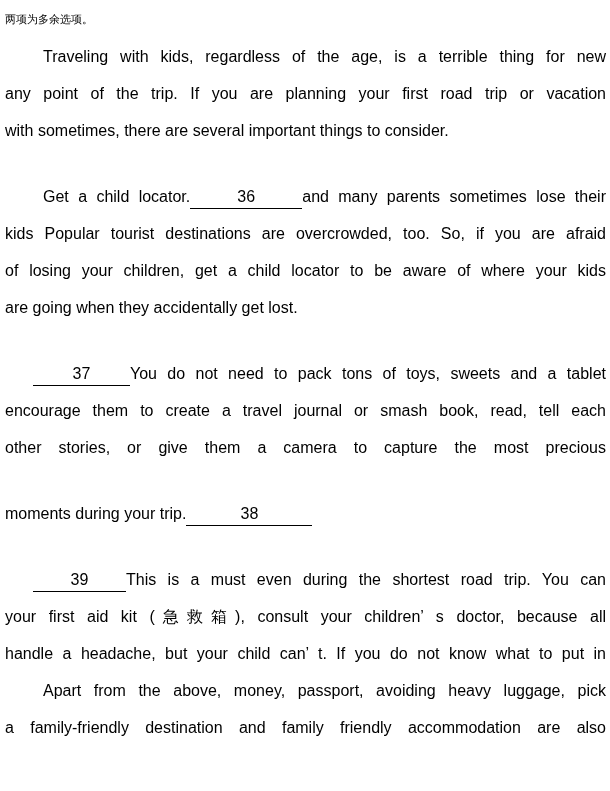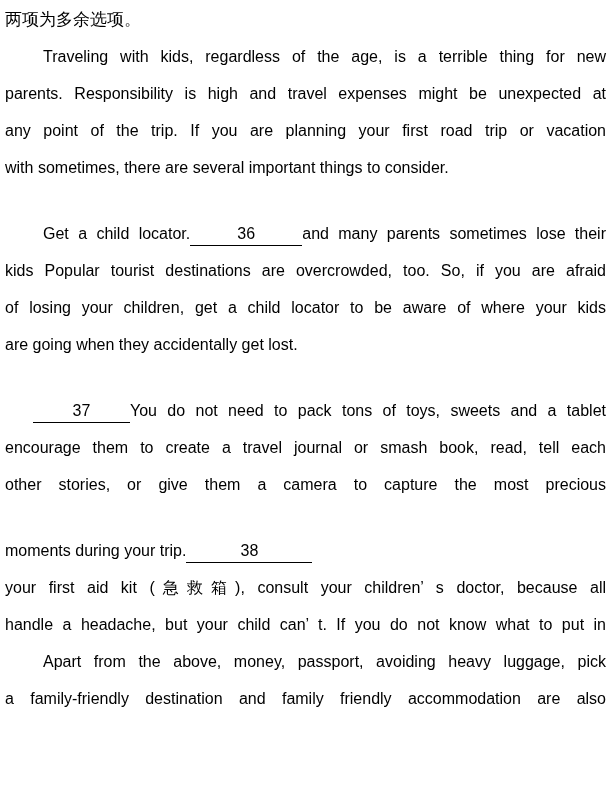--- a/index.html
+++ b/index.html
@@ -17,21 +17,21 @@
     width: 610px;
     height: 791px;
     padding: 1px 4px 0 5px;
     font-family: "Liberation Sans", sans-serif;
     font-size: 16px;
     line-height: 37px;
     color: #000000;
     background: #ffffff;
   }
   .instruction {
-    font-size: 17px;
+    font-size: 11px;
     text-align: left;
     white-space: nowrap;
   }
   .line {
     text-align: justify;
     white-space: nowrap; 
   }
   .line.jl {
     white-space: normal;
     text-align: justify;
@@ -66,29 +66,29 @@
     text-underline-offset: 4px;
   }
 </style>
 </head>
 <body>
 
 <div class="page" data-name="document-page">
   <div class="instruction" data-name="instruction-text">两项为多余选项。</div>
   <div id="passage" data-name="passage-body">
       <div class="line jl indent" data-name="text-line"><span data-name="text-segment">Traveling with kids, regardless of the age, is a terrible thing for new</span></div>
-      <div class="line jl" data-name="text-line"><span data-name="text-segment">parents. Responsibility is high and travel expenses might be unexpected at</span></div>
       <div class="line jl" data-name="text-line"><span data-name="text-segment">any point of the trip. If you are planning your first road trip or vacation</span></div>
       <div class="line last" data-name="text-line"><span data-name="text-segment">with sometimes, there are several important things to consider.</span></div>
       <div class="line jl indent" data-name="text-line"><span data-name="text-segment">Get a child locator.</span><span class="blank" data-name="blank-36">36</span><span data-name="text-segment">and many parents sometimes lose their</span></div>
       <div class="line jl" data-name="text-line"><span data-name="text-segment">kids Popular tourist destinations are overcrowded, too. So, if you are afraid</span></div>
       <div class="line jl" data-name="text-line"><span data-name="text-segment">of losing your children, get a child locator to be aware of where your kids</span></div>
       <div class="line last" data-name="text-line"><span data-name="text-segment">are going when they accidentally get lost.</span></div>
       <div class="line jl indent-blank" data-name="text-line"><span class="blank" data-name="blank-37">37</span><span data-name="text-segment">You do not need to pack tons of toys, sweets and a tablet</span></div>
       <div class="line jl" data-name="text-line"><span data-name="text-segment">encourage them to create a travel journal or smash book, read, tell each</span></div>
       <div class="line jl" data-name="text-line"><span data-name="text-segment">other stories, or give them a camera to capture the most precious</span></div>
       <div class="line last" data-name="text-line"><span data-name="text-segment">moments during your trip.</span><span class="blank" data-name="blank-38">38</span></div>
+      <div class="line jl indent-blank" data-name="text-line"><span class="blank" data-name="blank-39">39</span><span data-name="text-segment">This is a must even during the shortest road trip. You can</span></div>
       <div class="line jl" data-name="text-line"><span data-name="text-segment">your first aid kit (急救箱), consult your children’ s doctor, because all</span></div>
       <div class="line jl" data-name="text-line"><span data-name="text-segment">handle a headache, but your child can’ t. If you do not know what to put in</span></div>
       <div class="line jl indent" data-name="text-line"><span data-name="text-segment">Apart from the above, money, passport, avoiding heavy luggage, pick</span></div>
       <div class="line jl" data-name="text-line"><span data-name="text-segment">a family-friendly destination and family friendly accommodation are also</span></div>
     </div>
 </div>
 
 </body></html>

